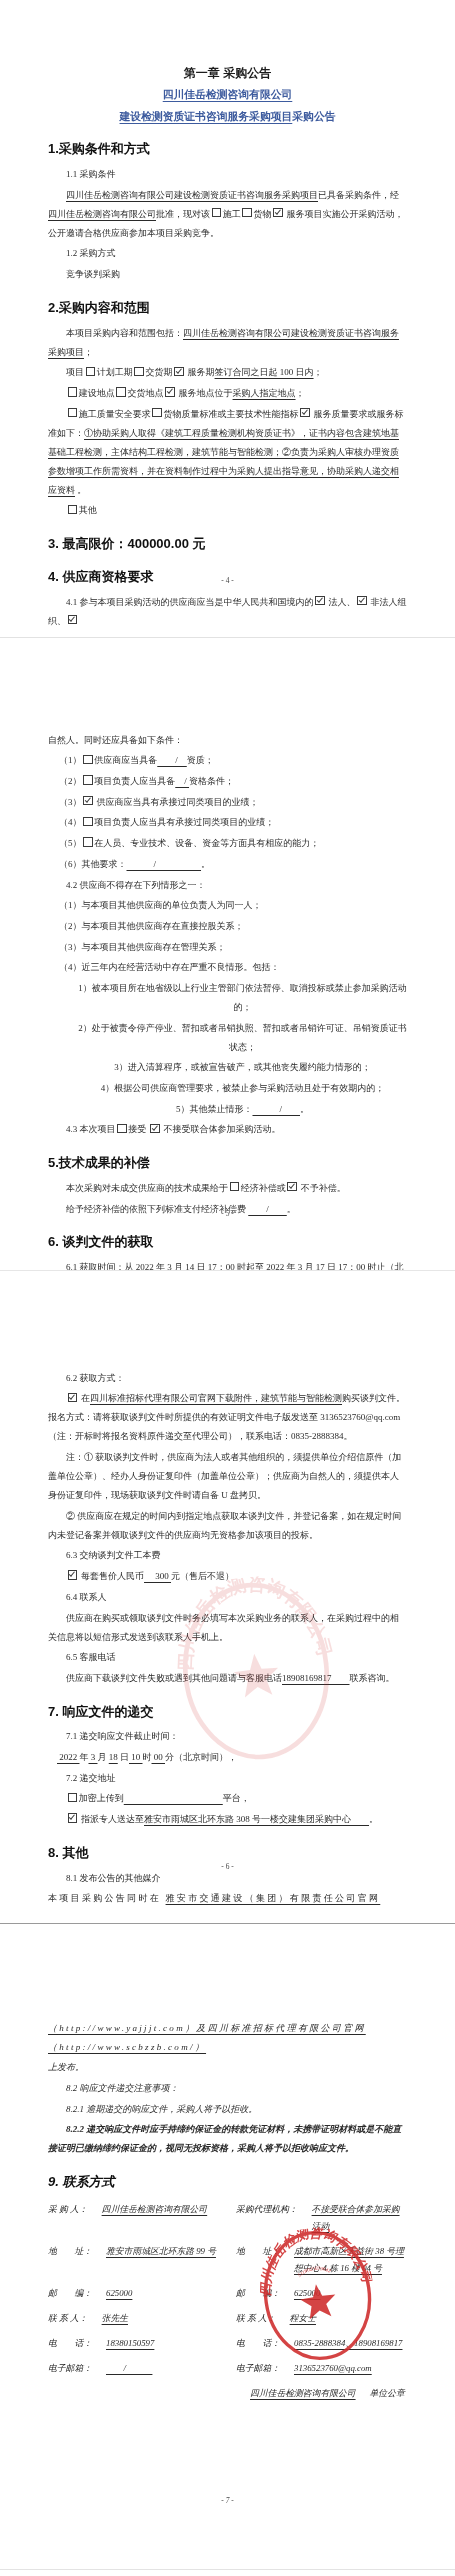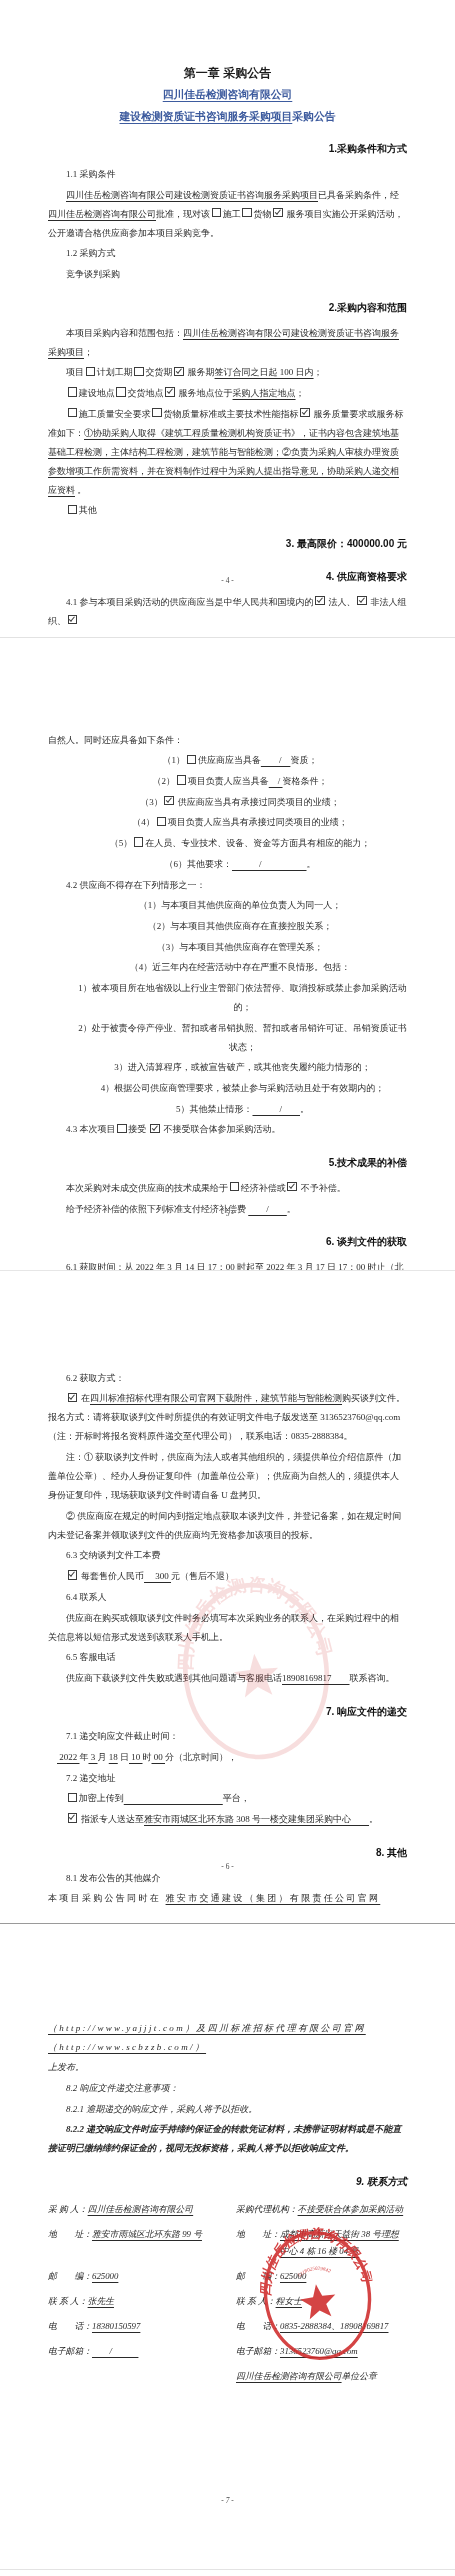--- a/index.html
+++ b/index.html
@@ -8,41 +8,41 @@
   .page{position:relative;overflow:hidden;background:#fff;}
   .page-4{height:637px;}
   .page-5{height:632px;border-top:1.1px solid #e2e2e2;}
   .page-6{height:652px;border-top:1.1px solid #e6e6e6;}
   .page-7{height:645px;border-top:1.7px solid #9a9a9a;border-bottom:1.1px solid #e3e3e3;font-style:italic;}
   .doc-end{height:8.5px;background:#fff;}
   .content{padding:0 48px;}
   .blk{margin:1.7px 0;font-size:9px;line-height:19px;}
   .p{text-indent:18px;}
   .flush{text-indent:0;}
-  .li1{margin-left:25px;text-indent:0;text-align:center;}
+  .li1{margin-left:11px;text-indent:0;}
   .li2{margin-left:30px;text-indent:0;text-align:center;}
   .spaced{letter-spacing:2.3px;}
   .title{text-align:center;font-size:12px;font-weight:bold;color:#1c1c1c;
          font-family:"Liberation Sans","DejaVu Sans",sans-serif;margin:0 0 1px;}
   .title-blue{text-align:center;font-size:10.8px;font-weight:bold;color:#3d5b9e;margin:2.3px 0;}
   .title-blue .u{text-decoration-color:#3d5b9e;}
-  .h2{font-size:10px;font-weight:bold;color:#111;text-indent:0;
-      font-family:"Liberation Sans","DejaVu Sans",sans-serif;margin:13.7px 0 6.8px;text-align:right;}
+  .h2{font-size:13px;font-weight:bold;color:#111;text-indent:0;
+      font-family:"Liberation Sans","DejaVu Sans",sans-serif;margin:13.7px 0 6.8px;}
   .u{text-decoration:underline;text-underline-offset:2.8px;text-decoration-thickness:0.6px;}
   .b{font-weight:bold;}
   .cb{display:inline-block;width:7.4px;height:7.4px;border:0.9px solid #3c3c3c;
       margin:0 1.7px;vertical-align:-0.6px;position:relative;}
   .cb.checked::after{content:"";position:absolute;left:0.6px;top:1.1px;width:4.6px;height:2.3px;
       border-left:1.1px solid #3c3c3c;border-bottom:1.1px solid #3c3c3c;transform:rotate(-50deg);}
   .page-number{position:absolute;left:0;right:0;bottom:52px;text-align:center;
       font-size:7.4px;color:#444;}
   .page-7 .page-number{bottom:64px;}
   .contacts{margin-top:10.2px;}
   .crow{display:flex;font-size:8.8px;line-height:17px;margin-bottom:8px;}
-  .ccell{display:flex;}
+  .ccell{display:flex;gap:14px;}
   .ccell.left{width:188px;flex:none;}
   .ccell.right{flex:1;}
   .clabel{flex:none;white-space:pre;color:#222;}
   .cvalue{text-decoration:underline;text-underline-offset:2.8px;min-width:5.7px;}
   .csuffix{text-decoration:none;}
   .stamp{position:absolute;pointer-events:none;}
   .stamp-faint{left:158px;top:306px;width:196px;height:188px;opacity:0.15;transform:rotate(-6deg);}
   .stamp-main{left:261px;top:304px;width:113px;height:135px;opacity:0.88;transform:rotate(-8deg);}
 </style>
 </head>

